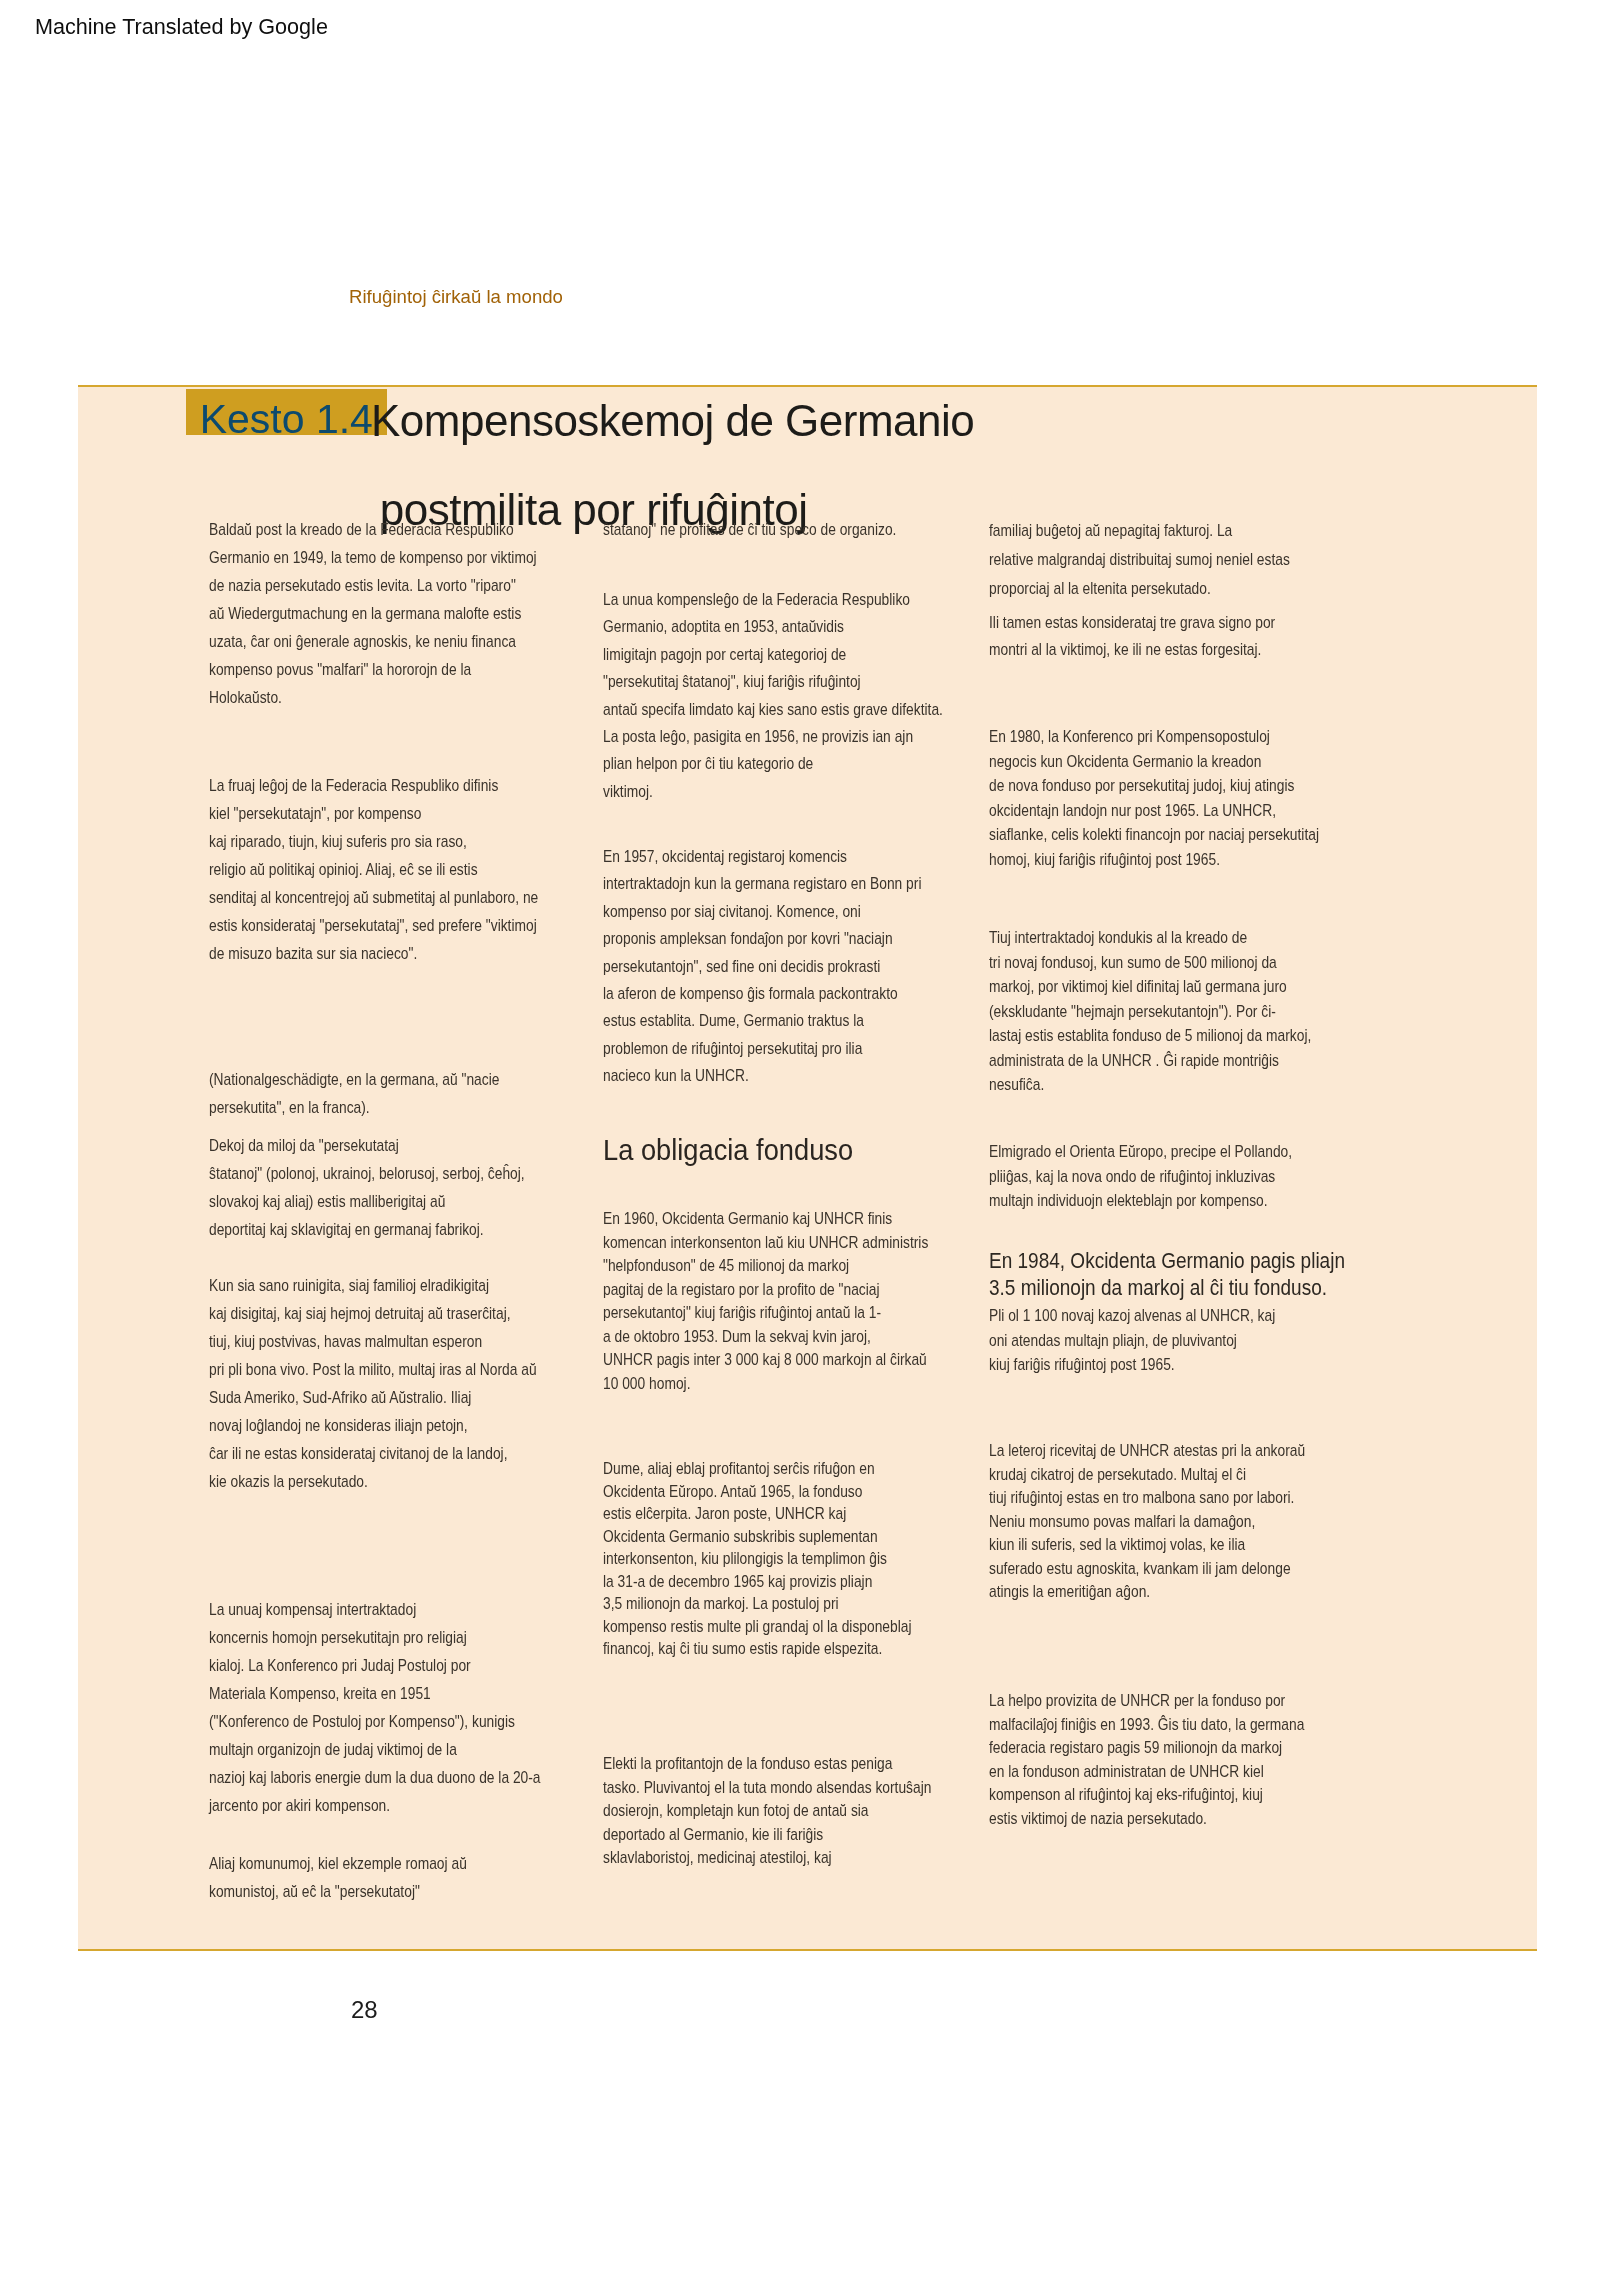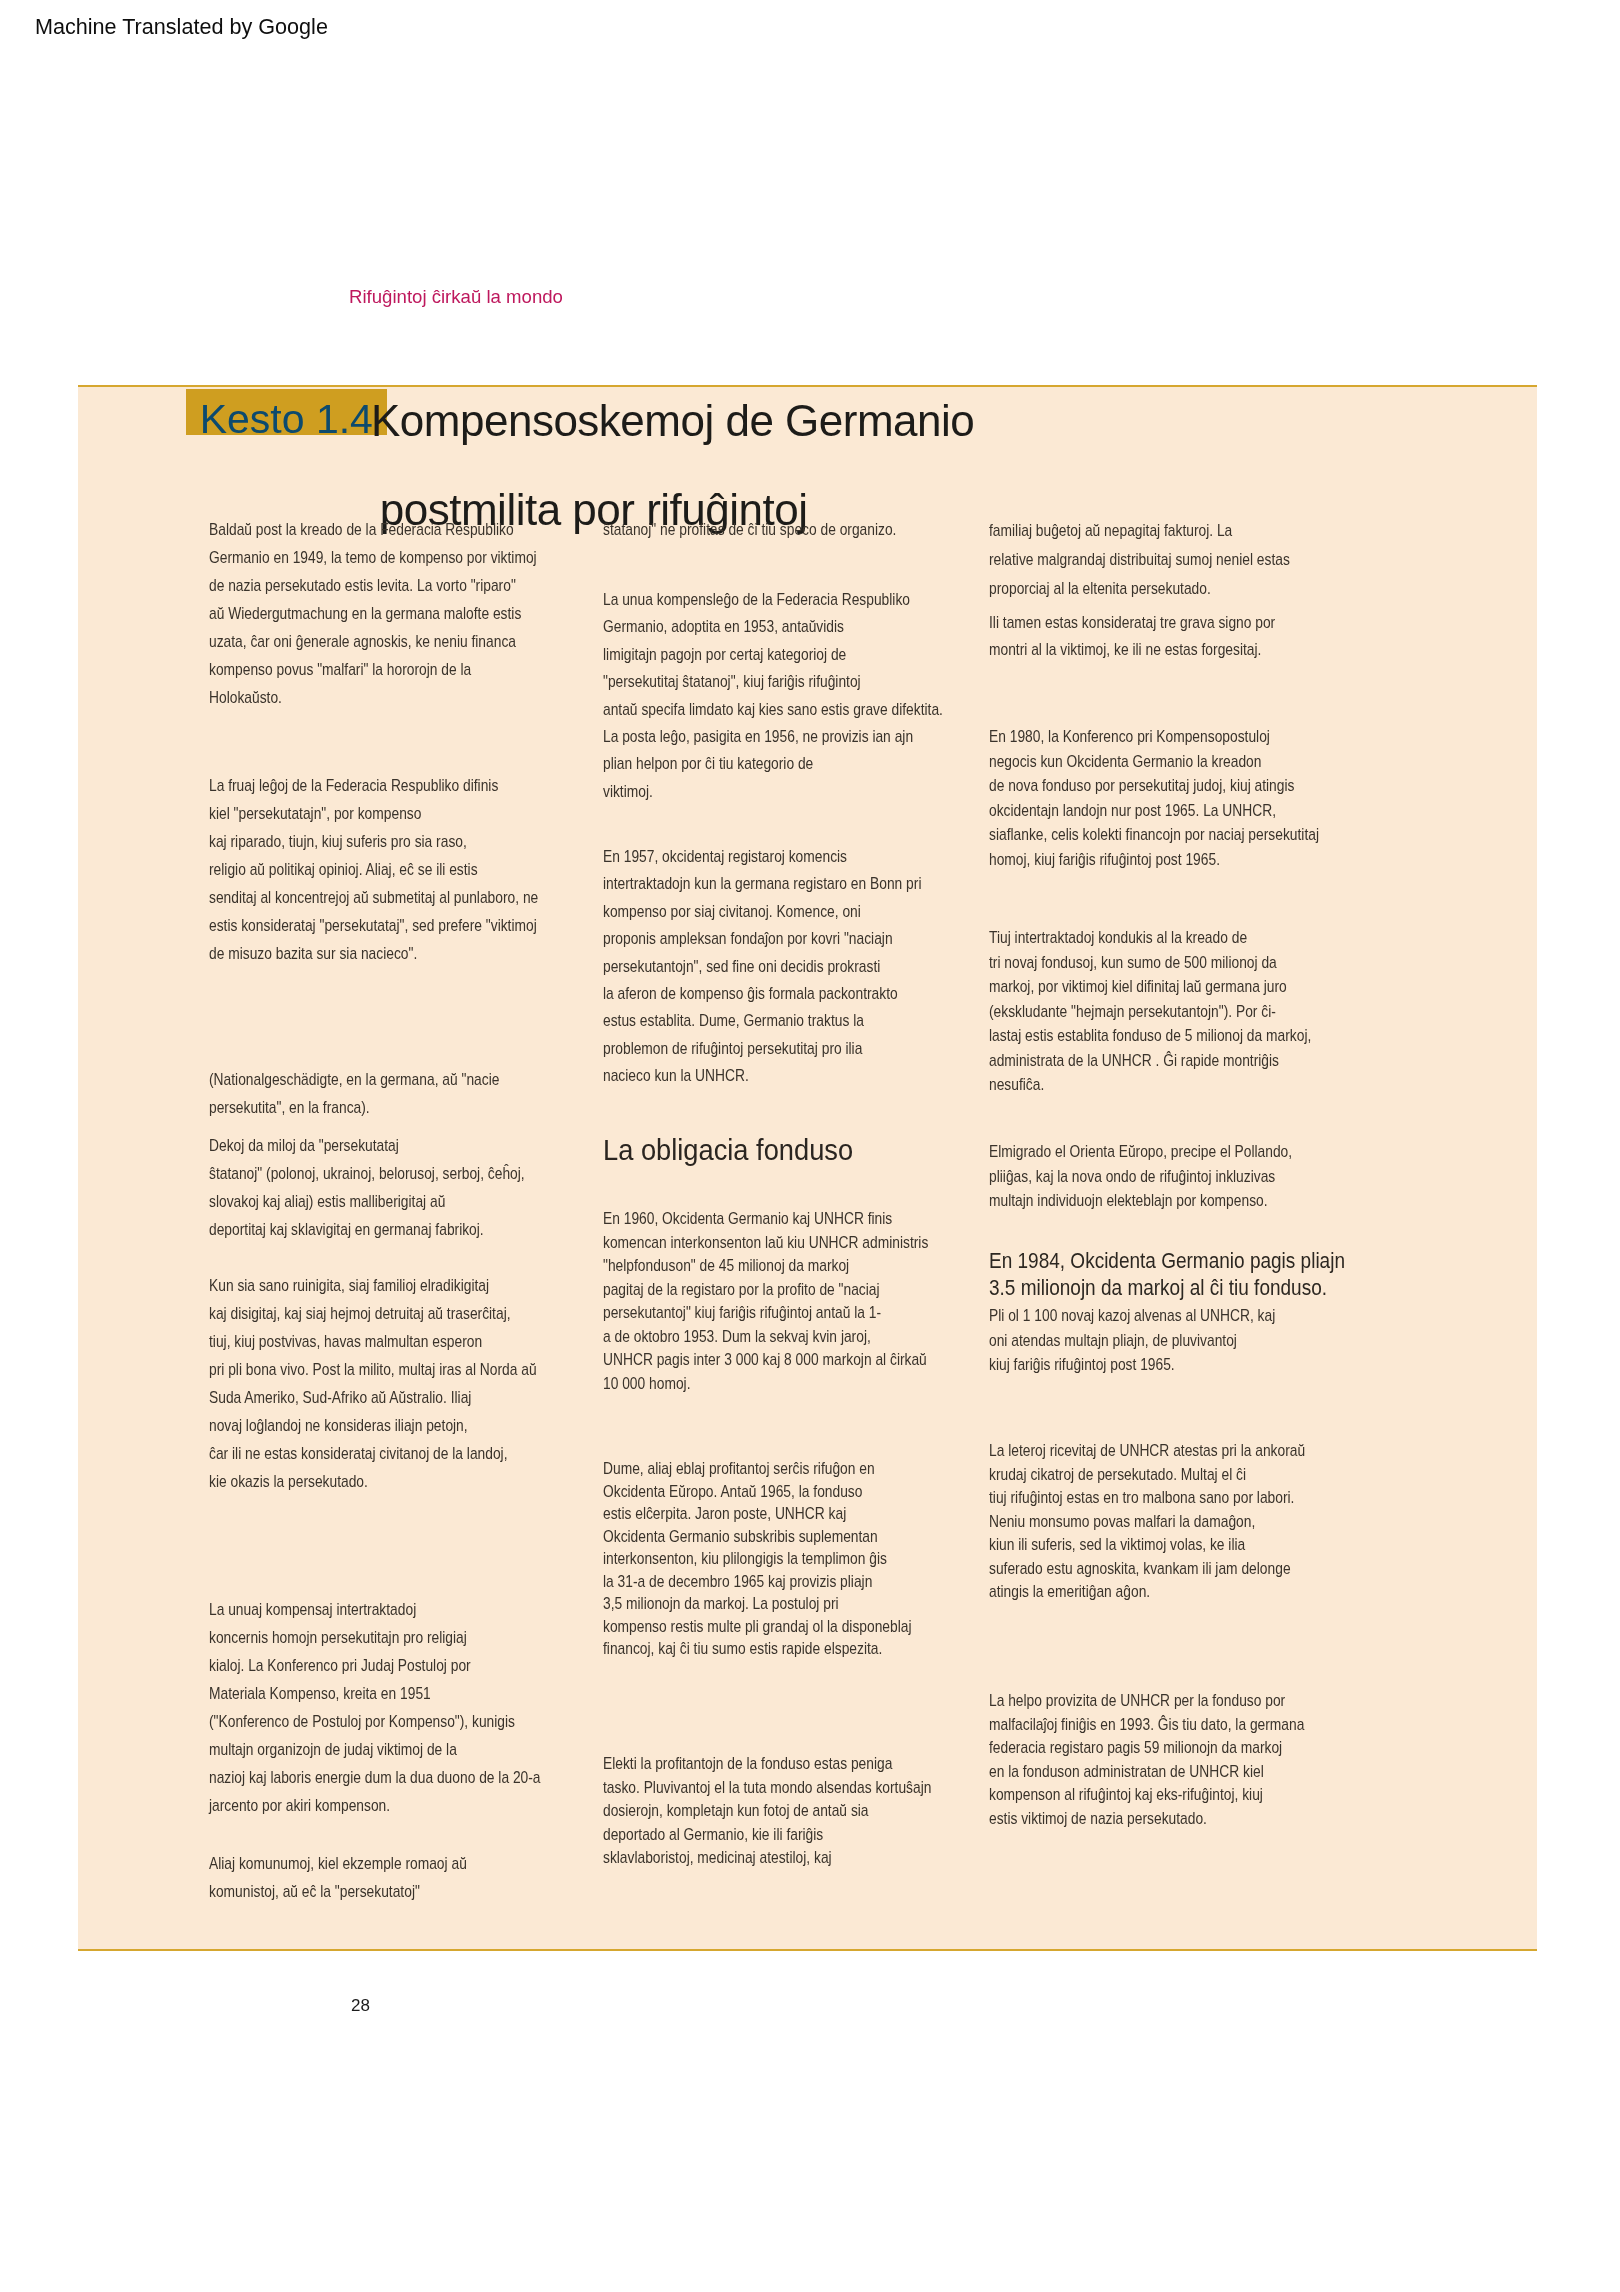--- a/index.html
+++ b/index.html
@@ -1,21 +1,21 @@
 <!DOCTYPE html>
 <html><head>
 <meta charset="utf-8">
 <style>
   html,body{margin:0;padding:0;}
   body{
     width:1620px;height:2293px;position:relative;background:#ffffff;
     font-family:"Liberation Sans","DejaVu Sans",sans-serif;color:#332d26;
   }
   .machine-note{position:absolute;left:35px;top:13.7px;font-size:21.6px;color:#0e0e0e;}
-  .running-header{position:absolute;left:349px;top:286px;font-size:18.6px;color:#be185d;}
+  .running-header{position:absolute;left:349px;top:286px;font-size:18.6px;color:#a16207;}
   .box{
     position:absolute;left:78px;top:385px;width:1459px;height:1566px;box-sizing:border-box;
     background:#fbe9d4;border-top:2.9px solid #d6a72f;border-bottom:2.9px solid #d6a72f;
   }
   .kesto-label{
     position:absolute;left:108px;top:2px;height:46px;line-height:61px;padding:0 13.7px;
     background:#cf9e20;color:#0c4a6e;font-size:41px;white-space:nowrap;
   }
   .box-title{
     position:absolute;left:293px;top:4.9px;margin:0;font-weight:normal;
@@ -29,21 +29,21 @@
   .col1{left:131px;}
   .col2{left:525px;}
   .col3{left:911px;}
   .lh23{line-height:22.5px}.lh24{line-height:23.5px}.lh25{line-height:24.5px}
   .lh27{line-height:26.5px}.lh28{line-height:27.4px}.lh29{line-height:28px}.lh30{line-height:29px}
   .subheading{
     position:absolute;margin:0;font-weight:normal;font-size:29px;color:#2a2520;
     transform:scaleX(.94);transform-origin:0 0;white-space:nowrap;
   }
   .big-para{font-size:21.6px;color:#2c2721;}
-  .page-number{position:absolute;left:351px;top:1996px;font-size:17px;color:#1c1c1c;}
+  .page-number{position:absolute;left:351px;top:1996px;font-size:24px;color:#1c1c1c;}
 </style>
 </head>
 <body>
 
 <div class="page">
 
   <div class="machine-note">Machine Translated by Google</div>
 
   <div class="running-header">Rifuĝintoj ĉirkaŭ la mondo</div>
 

